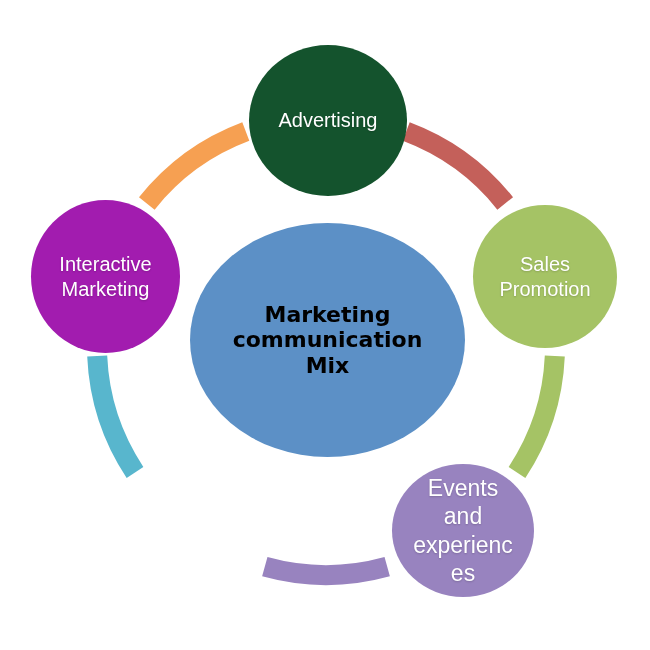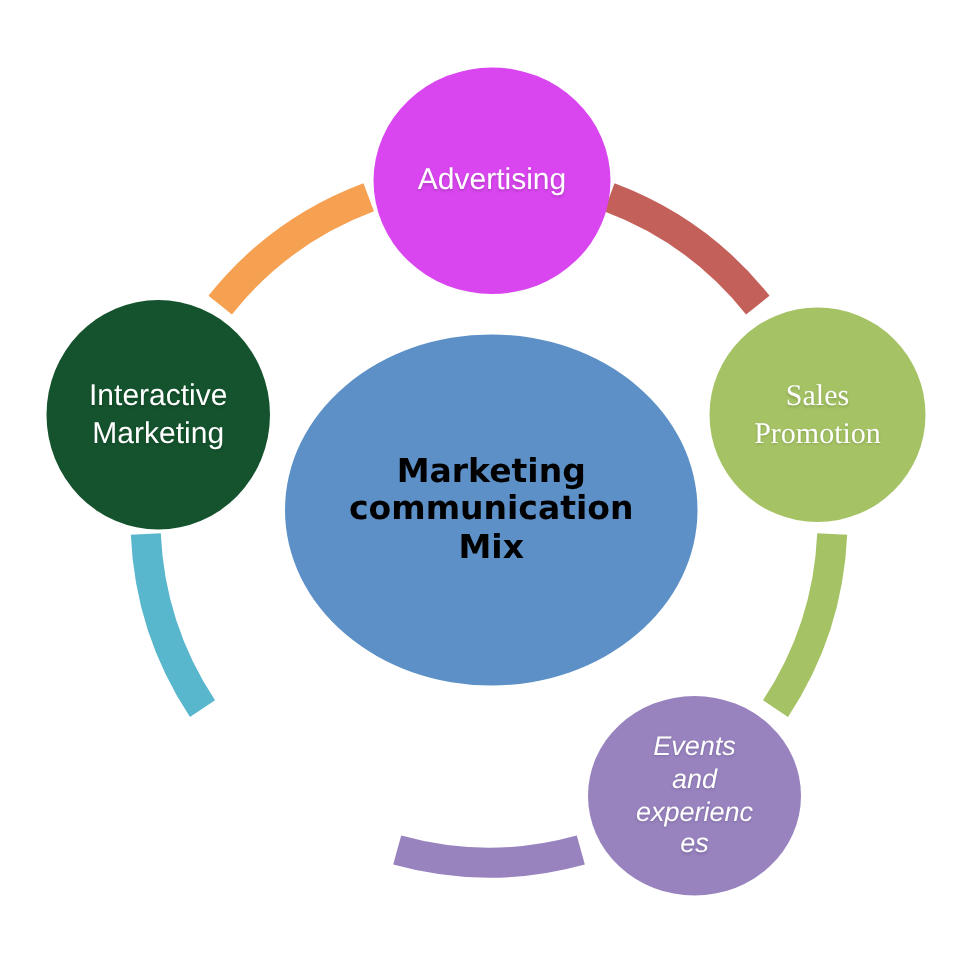--- a/index.html
+++ b/index.html
@@ -48,23 +48,23 @@
     color: #000000;
     font-family: "DejaVu Sans", sans-serif;
     font-weight: bold;
     font-size: 22px;
     line-height: 1.14;
     text-shadow: none;
   }
   
   .node.center               { left: 190px; top: 223px; width: 275px; height: 234px; }
   .node.advertising          { left: 249px; top: 45px;  width: 158px; height: 151px; }
-  .node.sales-promotion      { left: 473px; top: 205px; width: 144px; height: 143px; font-family: Liberation Serif, serif; }
+  .node.sales-promotion      { left: 473px; top: 205px; width: 144px; height: 143px; }
   .node.events               { left: 392px; top: 464px; width: 142px; height: 133px; }
-  .node.events .label        { font-size: 18px; font-style: italic; }
+  .node.events .label        { font-size: 23px; }
   .node.pr                   { left: 116px; top: 453px; width: 147px; height: 152px; }
   .node.interactive          { left: 31px;  top: 200px; width: 149px; height: 153px; }
 </style>
 </head>
 <body>
 
 <div class="stage">
 
   <svg class="ring-svg" width="650" height="650" viewBox="0 0 650 650">
     <path d="M 146.8 203.4 A 229 229 0 0 1 245.8 131.5" stroke="#F6A052"></path>
@@ -73,35 +73,35 @@
     <path d="M 387.2 566.7 A 229 229 0 0 1 264.8 566.7" stroke="#9883BF"></path>
     <path d="M 135.0 472.4 A 229 229 0 0 1 97.2 356.0" stroke="#58B6CD"></path>
   </svg>
 
   <div class="node center" style="background: rgb(92, 144, 198);">
     <div class="label">Marketing
 communication
 Mix</div>
   </div>
 
-  <div class="node advertising" style="background: #d946ef;">
+  <div class="node advertising" style="background: #14532d;">
     <div class="label">Advertising</div>
   </div>
 
   <div class="node sales-promotion" style="background: rgb(165, 195, 101);">
     <div class="label">Sales
 Promotion</div>
   </div>
 
   <div class="node events" style="background: rgb(152, 131, 191);">
     <div class="label">Events
 and
 experienc
 es</div>
   </div>
 
 
-  <div class="node interactive" style="background: #14532d;">
+  <div class="node interactive" style="background: #a21caf;">
     <div class="label">Interactive
 Marketing</div>
   </div>
 
 </div>
 
 </body></html>

